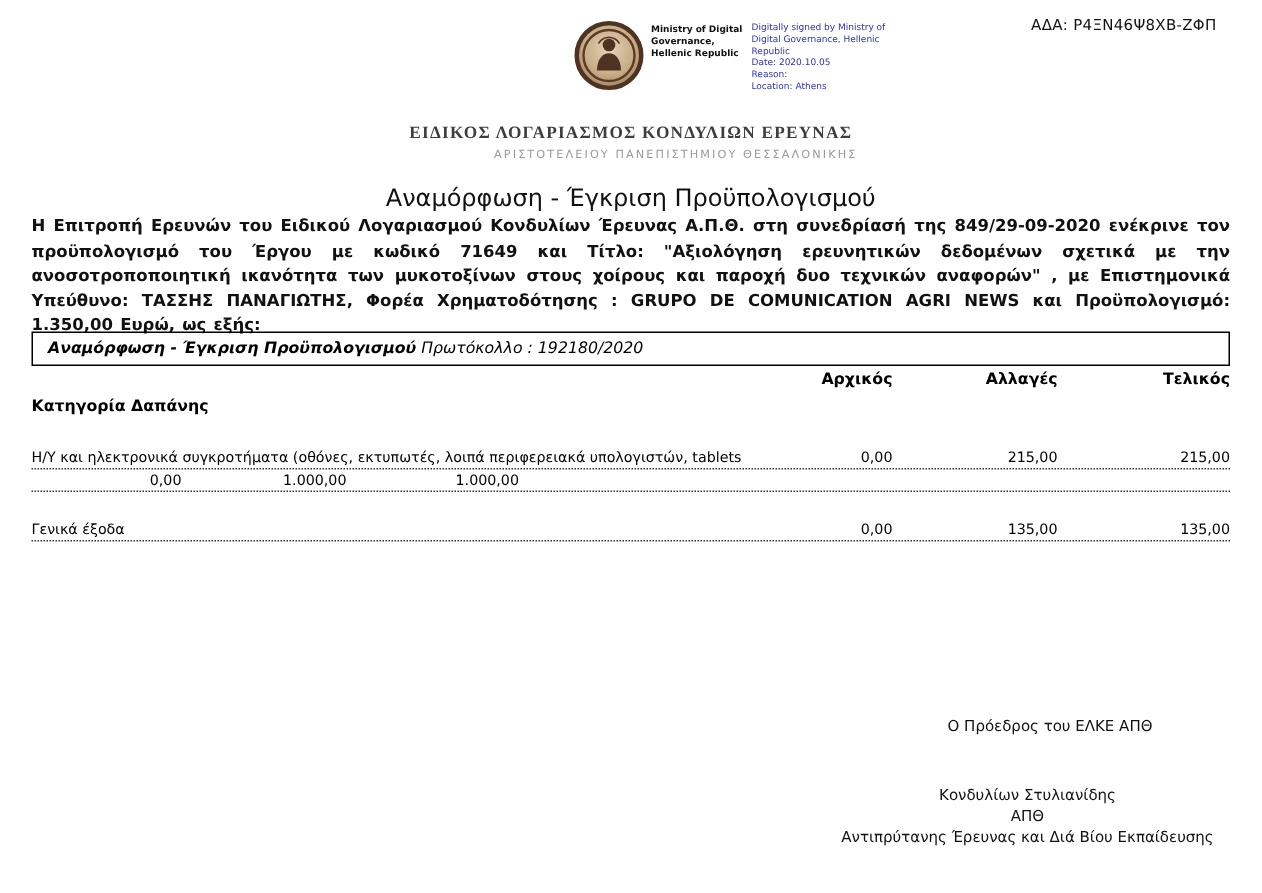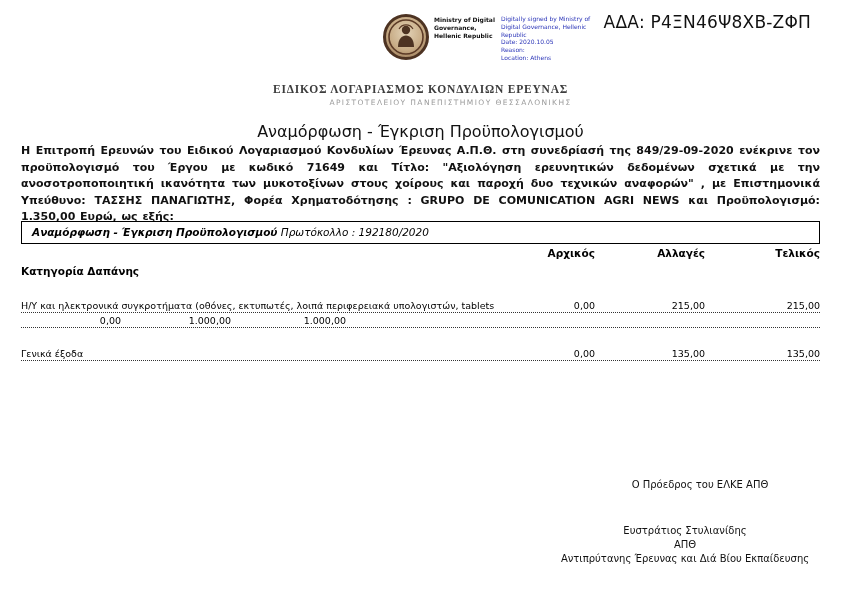--- a/index.html
+++ b/index.html
@@ -6,21 +6,21 @@
   html, body { background: #ffffff; }
   body {
     width: 841px; height: 595px;
     font-family: "DejaVu Sans", "Liberation Sans", sans-serif;
     color: #000;
   }
   .page { position: relative; width: 841px; height: 595px; background: #fff; overflow: hidden; }
 
   .ada {
     position: absolute; top: 12px; right: 30px;
-    font-size: 17px; color: #111; letter-spacing: .2px;
+    font-size: 10px; color: #111; letter-spacing: .2px;
   }
 
   
   .stamp { position: absolute; top: 14px; left: 383px; display: flex; align-items: flex-start; gap: 5px; }
   .seal {
     width: 46px; height: 46px; border-radius: 50%;
     border: 3px solid #4d3322;
     background: radial-gradient(circle at 50% 40%, #e3d3b8 0%, #c7ab85 55%, #8d6b4a 100%);
     position: relative; flex: 0 0 auto;
   }
@@ -145,18 +145,18 @@
       <div class="c-cat">Γενικά έξοδα</div>
       <div class="c-n1">0,00</div>
       <div class="c-n2">135,00</div>
       <div class="c-n3">135,00</div>
     </div>
   </div>
 
   <div class="sig-role">Ο Πρόεδρος του ΕΛΚΕ ΑΠΘ</div>
 
   <div class="sig-block">
-    <div>Ευστράτιος Στυλιανίδης</div>
+    <div>Κονδυλίων Στυλιανίδης</div>
     <div>ΑΠΘ</div>
     <div>Αντιπρύτανης Έρευνας και Διά Βίου Εκπαίδευσης</div>
   </div>
 
 </div>
 
 </body></html>

